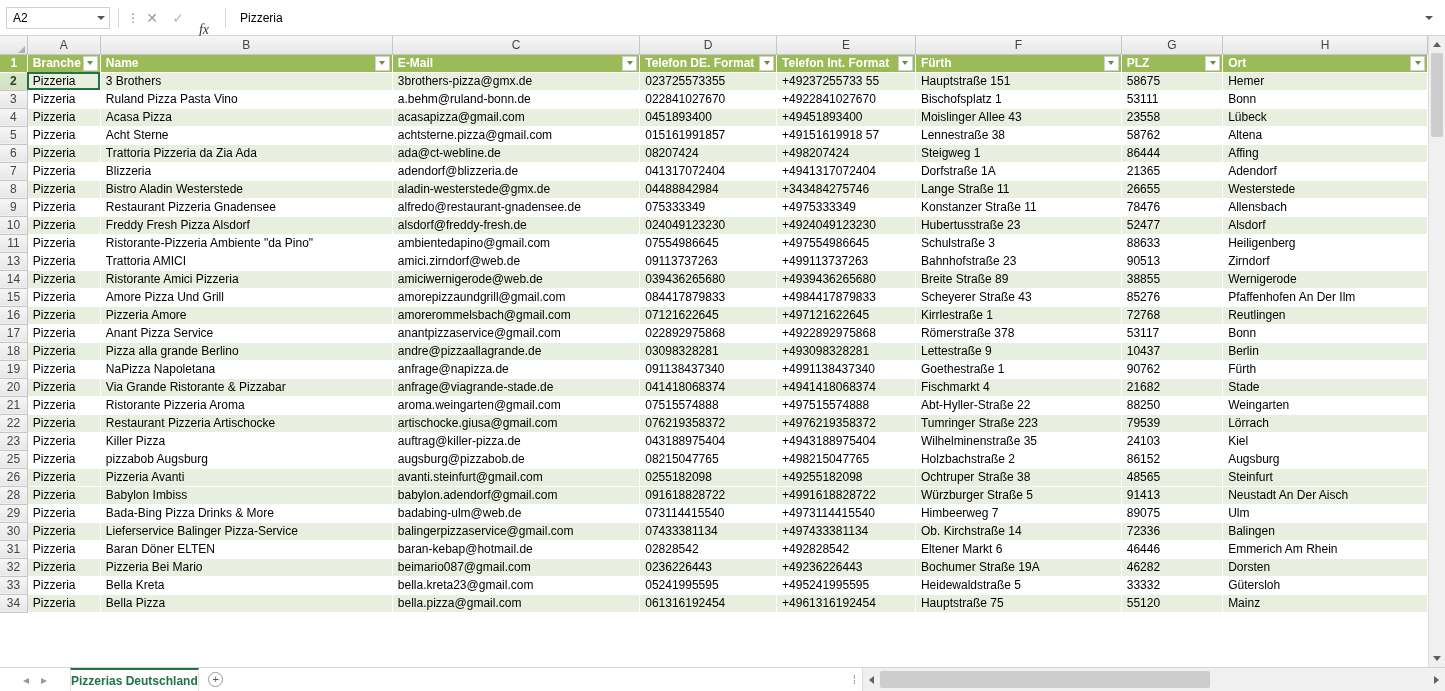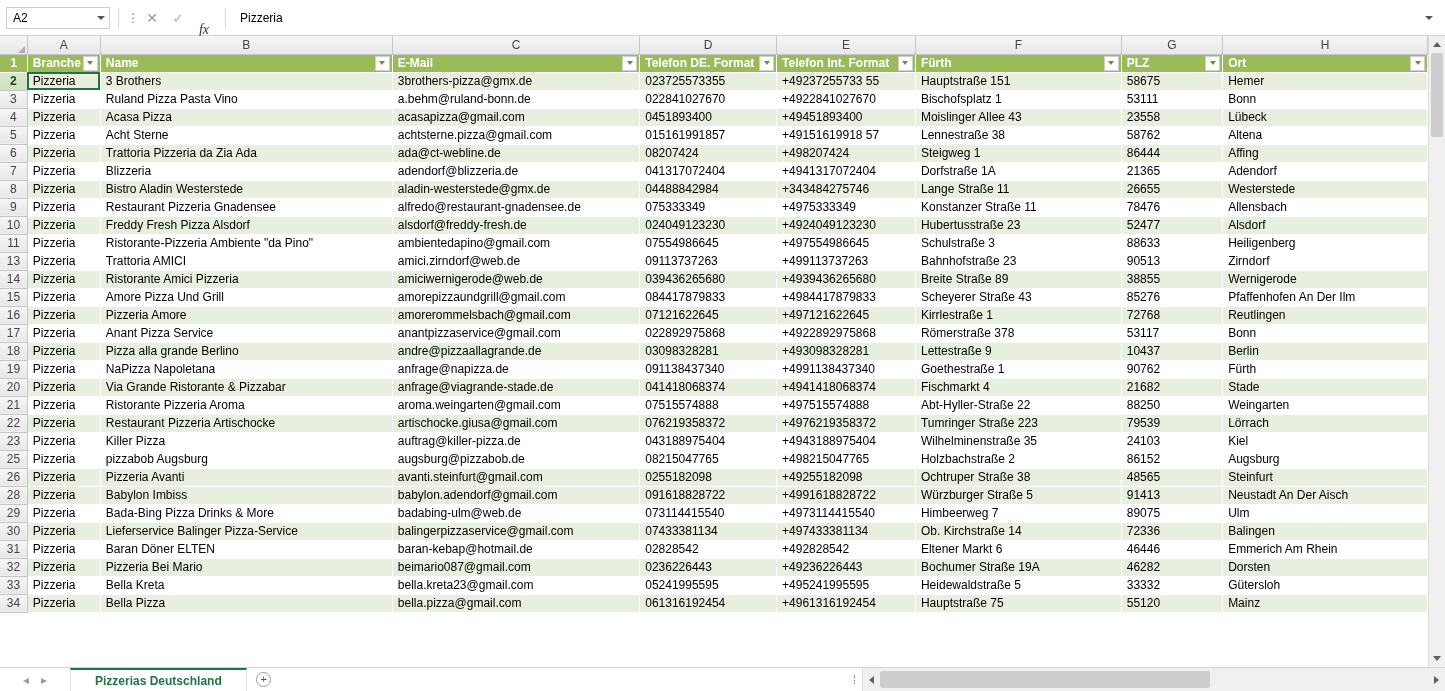--- a/index.html
+++ b/index.html
@@ -255,21 +255,21 @@
     flex: none;
   }
   .tab-nav {
     width: 70px;
     display: flex; align-items: center; justify-content: center;
     gap: 12px;
     color: #9a9a9a;
   }
   .sheet-tab {
     display: flex; align-items: center;
-    padding: 0 24px;
+    padding: 0 0;
     font-size: 12px;
     font-weight: bold;
     color: #217346;
     background: #ffffff;
     border-top: 2px solid #217346;
     border-right: 1px solid #e0e0e0;
     border-left: 1px solid #e0e0e0;
   }
   .add-sheet {
     width: 34px;

